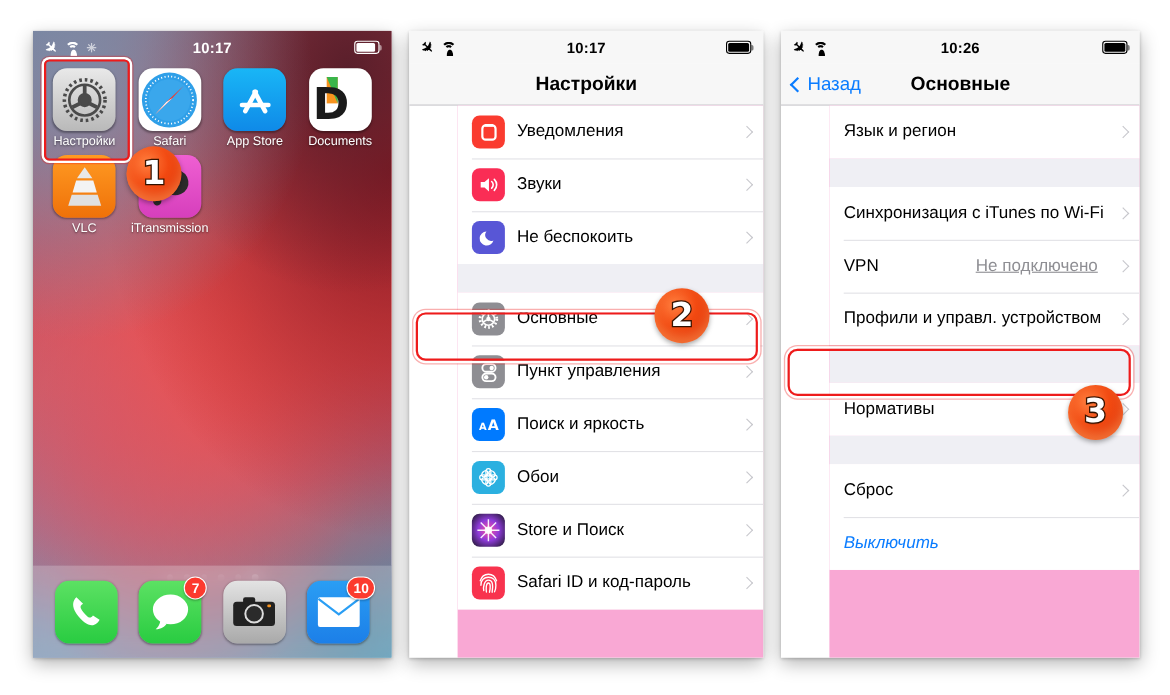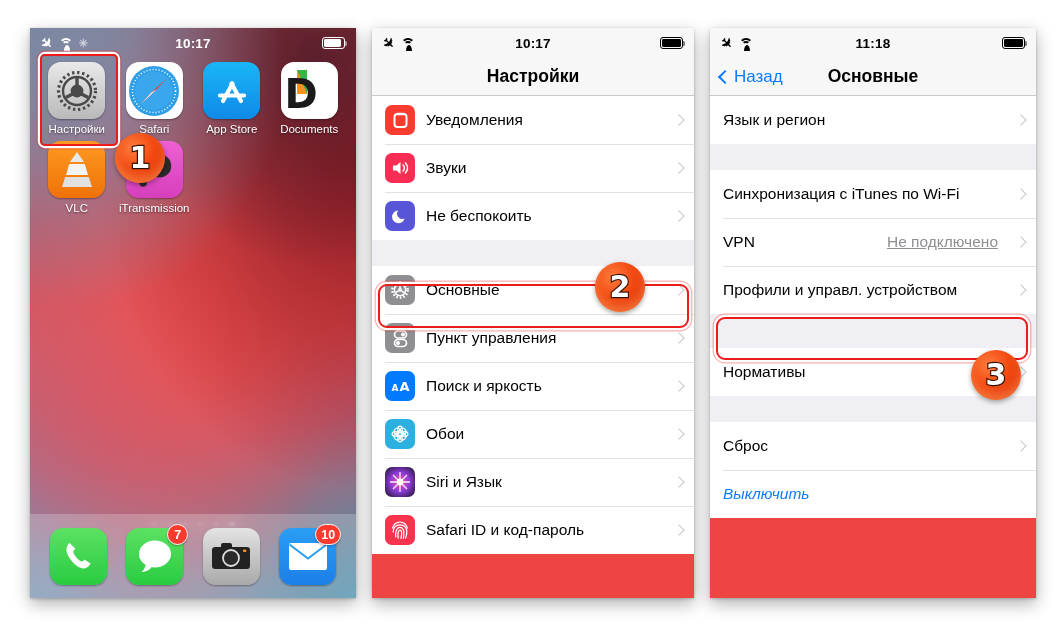--- a/index.html
+++ b/index.html
@@ -136,21 +136,21 @@
   }
   .nav-back{
     display:flex; align-items:center; gap:3px;
     color:#0a7cff; font-size:17px; z-index:3; cursor:pointer;
   }
   .chev-l{
     width:10px; height:10px; border-left:2.6px solid #0a7cff; border-bottom:2.6px solid #0a7cff;
     transform:rotate(45deg); display:inline-block; margin-right:1px;
   }
 
-  .list{ background:#ef4444; height:calc(100% - 68px); overflow:hidden; position:relative; }
+  .list{ background:#f9a8d4; height:calc(100% - 68px); overflow:hidden; position:relative;margin-left:44px; }
   .group{ background:#fff; }
   .gap{ height:26px; background:#efeff4; }
   .gap.lg{ height:34px; }
 
   .row{
     display:flex; align-items:center; gap:11px;
     height:48px; padding:0 11px 0 13px;
     background:#fff; position:relative; cursor:pointer;
   }
   .row + .row::before{
@@ -470,21 +470,21 @@
         </div>
         <div class="row">
           <div class="row-ico bg-siri">
             <svg width="26" height="26" viewBox="0 0 26 26">
               <g stroke="#ffffff" stroke-width="1.3" opacity=".92">
                 <path d="M13 3 L13 23 M3 13 L23 13 M6 6 L20 20 M20 6 L6 20"></path>
               </g>
               <circle cx="13" cy="13" r="3.4" fill="#fff" opacity=".9"></circle>
             </svg>
           </div>
-          <div class="row-lbl">Siri и Язык</div>
+          <div class="row-lbl">Store и Поиск</div>
           <div class="chev-r"></div>
         </div>
         <div class="row">
           <div class="row-ico bg-touch">
             <svg width="20" height="22" viewBox="0 0 20 22">
               <g fill="none" stroke="#fff" stroke-width="1.25" stroke-linecap="round">
                 <path d="M2.6 9 C3.8 5 6.4 3 10 3 C13.6 3 16.2 5 17.4 9"></path>
                 <path d="M3.2 13 C3.2 8.4 6 5.8 10 5.8 C14 5.8 16.8 8.4 16.8 13 C16.8 15.4 16.4 17.4 15.6 19"></path>
                 <path d="M5.8 17.8 C5.2 15.8 5.8 8.4 10 8.4 C14.2 8.4 14.4 13.6 13.4 19.4"></path>
                 <path d="M8.2 19.2 C7.8 16.2 7.8 11 10 11 C12.2 11 11.8 15.4 11 19.4"></path>
@@ -502,21 +502,21 @@
   <div class="phone" id="phone-general">
     <div class="statusbar ios-sb">
       <div class="sb-left">
         <span class="ic-plane">✈</span>
         <span class="ic-wifi">
             <i class="wifi-a"></i>
             <i class="wifi-b"></i>
             <i class="wifi-c"></i>
           </span>
       </div>
-      <div class="sb-time">11:18</div>
+      <div class="sb-time">10:26</div>
       <div class="sb-right">
         <span class="batt">
             <span style="width:90%"></span>
           </span>
       </div>
     </div>
 
     <div class="navbar">
       <div class="nav-back">
         <span class="chev-l"></span>

